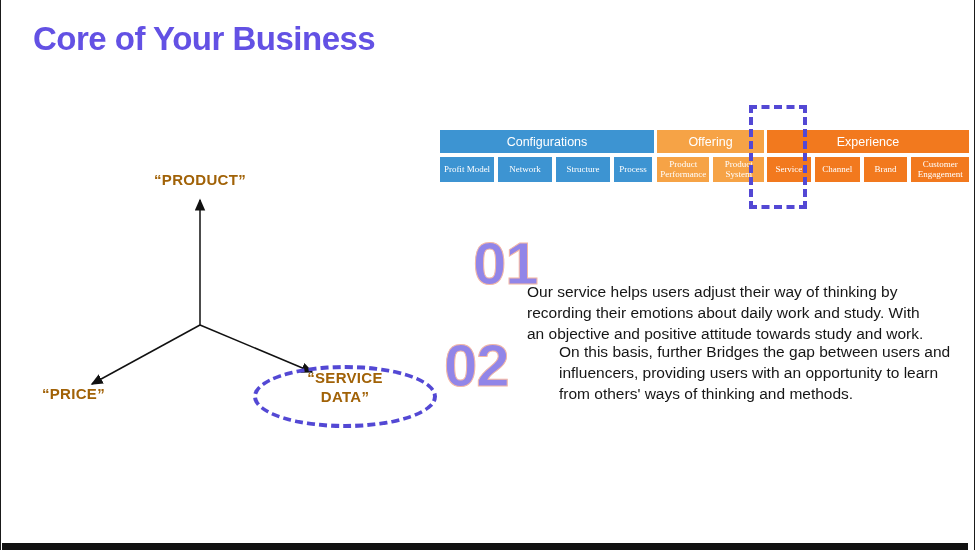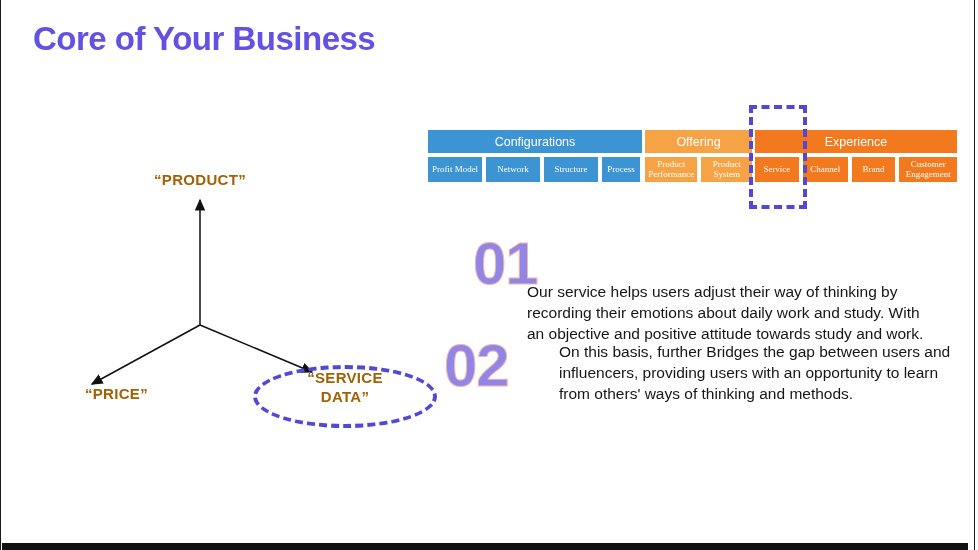--- a/index.html
+++ b/index.html
@@ -16,30 +16,30 @@
     font-size:33px;font-weight:800;letter-spacing:-0.5px;color:#6351e4;
   }
 
   
   .axes-svg{position:absolute;left:0;top:0;width:978px;height:550px;pointer-events:none;}
   .axis-label{
     position:absolute;color:#a16207;font-weight:700;font-size:15px;letter-spacing:0.3px;
     white-space:pre-line;
   }
   .label-product{left:200px;top:171px;transform:translateX(-50%);}
-  .label-price{left:42px;top:385px;margin-left:43px;}
+  .label-price{left:42px;top:385px;}
   .service-ellipse{
     position:absolute;left:253px;top:365px;width:184px;height:63px;
     border:4px dashed #5348d4;border-radius:50%;
     display:flex;justify-content:center;box-sizing:border-box;
   }
   .service-label{text-align:center;line-height:1.25;}
 
   
-  .mtable{position:absolute;left:428px;top:130px;display:flex;gap:3px;}
+  .mtable{position:absolute;left:440px;top:130px;display:flex;gap:3px;}
   .tgroup{display:flex;flex-direction:column;gap:4px;}
   .thead{
     height:23px;display:flex;align-items:center;justify-content:center;
     color:#ffffff;font-size:12.5px;font-weight:400;
   }
   .trow{display:flex;gap:4px;font-family:Liberation Serif, serif;}
   .tcell{
     height:25px;display:flex;align-items:center;justify-content:center;
     text-align:center;color:#ffffff;font-size:9px;line-height:1.1;box-sizing:border-box;
   }

